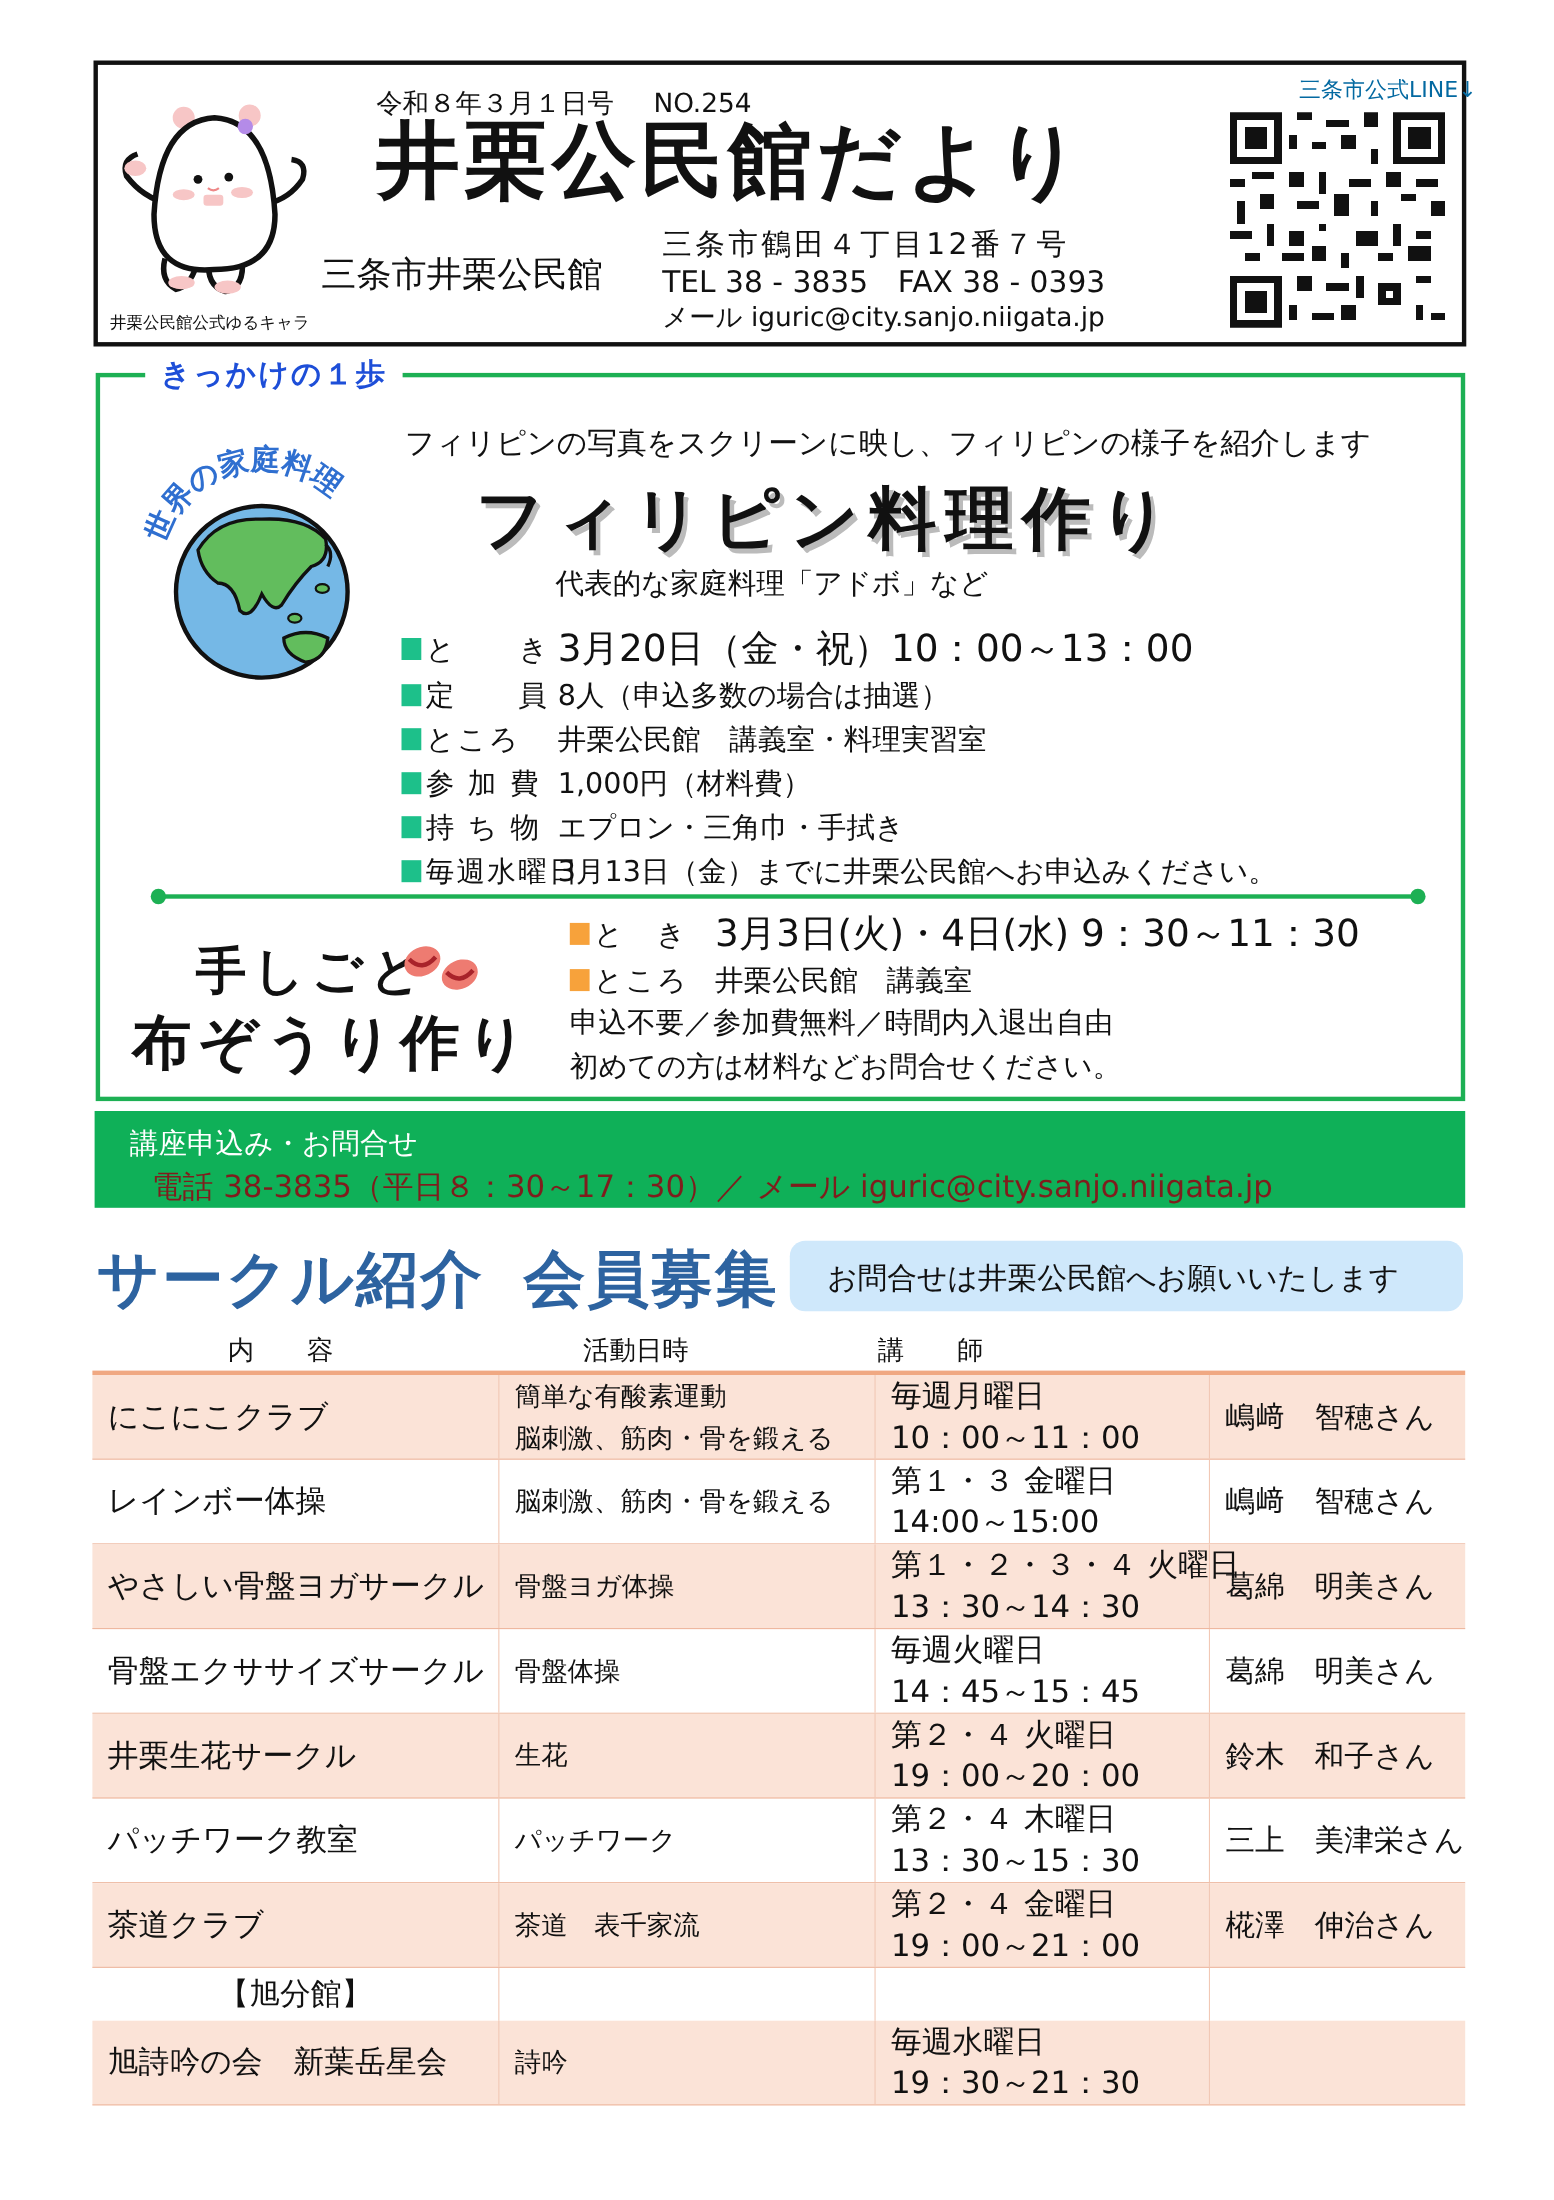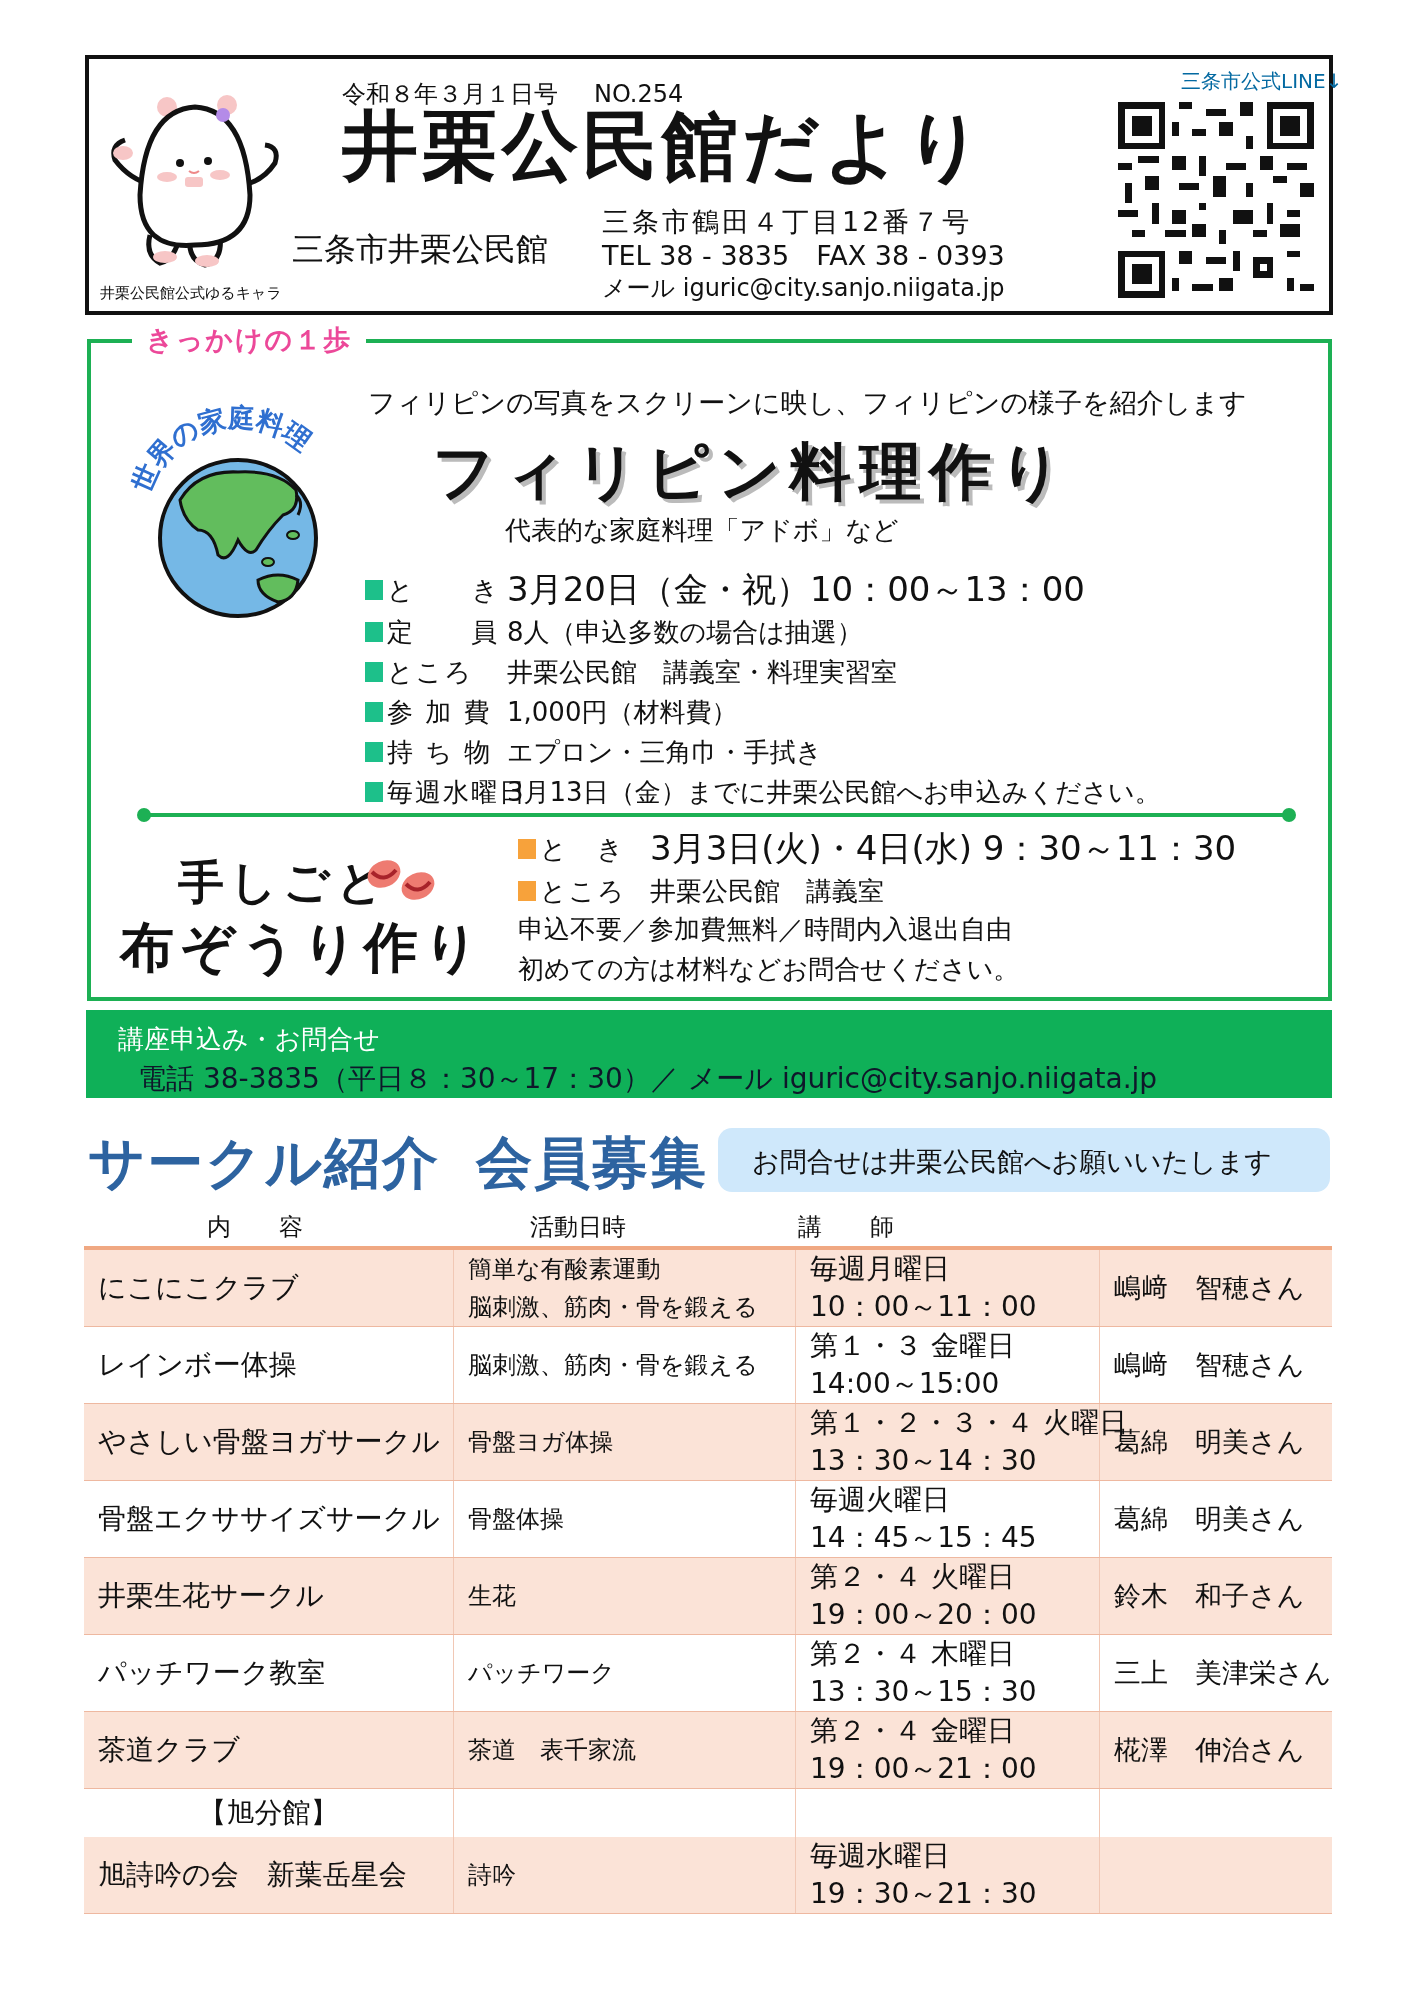--- a/index.html
+++ b/index.html
@@ -16,21 +16,21 @@
   .title { left: 342px; top: 108px; font-size: 76px; font-weight: bold; letter-spacing: 4px; white-space: nowrap; line-height: 1; }
   .org { left: 292px; top: 228px; font-size: 32px; white-space: nowrap; }
   .addr { left: 602px; top: 204px; font-size: 27px; letter-spacing: 3px; white-space: nowrap; }
   .tel { left: 602px; top: 238px; font-size: 27px; white-space: nowrap; }
   .mail { left: 602px; top: 272px; font-size: 24px; white-space: nowrap; }
   .line-label { left: 1181px; top: 68px; font-size: 20px; font-weight: normal; color: #0369a1; white-space: nowrap; }
   .qr { left: 1118px; top: 102px; width: 196px; height: 196px; }
 
   
   .event-box { left: 87px; top: 339px; width: 1245px; height: 662px; border: 4px solid #1db054; }
-  .event-label { left: 132px; top: 322px; background: #fff; padding: 0 14px; font-size: 27px; font-weight: bold; color: #ec4899; white-space: nowrap; letter-spacing: 2px; }
+  .event-label { left: 132px; top: 322px; background: #fff; padding: 0 14px; font-size: 27px; font-weight: bold; color: #1d4ed8; white-space: nowrap; letter-spacing: 2px; }
   .globe { left: 118px; top: 390px; width: 240px; height: 230px; }
   .ev-intro { left: 368px; top: 385px; font-size: 27px; white-space: nowrap; }
   .ev-title { left: 432px; top: 430px; font-size: 62px; font-weight: bold; letter-spacing: 8px; white-space: nowrap; text-shadow: 4px 4px 0 #bbb; }
   .ev-sub { left: 505px; top: 513px; font-size: 26px; white-space: nowrap; }
   .details { left: 365px; top: 568px; }
   .detail-row { display: flex; align-items: center; height: 40px; white-space: nowrap; font-size: 26px; }
   .detail-row .sq { display: inline-block; width: 18px; height: 20px; background: #1dc08a; margin-right: 4px; }
   .detail-row .lbl { display: inline-block; width: 120px; letter-spacing: 2px; }
   .detail-row.big { font-size: 34px; height: 44px; }
   .detail-row.big .lbl { font-size: 26px; }
@@ -42,21 +42,21 @@
   .zori-img { left: 362px; top: 852px; width: 80px; height: 56px; }
   .details2 { left: 518px; top: 828px; }
   .details2 .detail-row { height: 42px; }
   .details2 .sq { background: #f7a23b; }
   .details2 .lbl { width: 110px; }
   .plain-line { font-size: 26px; height: 40px; white-space: nowrap; }
 
   
   .contact-band { left: 86px; top: 1010px; width: 1246px; height: 88px; background: #0fb058; color: #fff; }
   .contact-l1 { left: 118px; top: 1022px; font-size: 26px; color: #fff; white-space: nowrap; }
-  .contact-l2 { left: 138px; top: 1060px; font-size: 28px; color: #0f172a; white-space: nowrap; }
+  .contact-l2 { left: 138px; top: 1060px; font-size: 28px; color: #7f1d1d; white-space: nowrap; }
 
   
   .circle-title { left: 88px; top: 1126px; font-size: 56px; font-weight: bold; color: #2d63a0; white-space: nowrap; letter-spacing: 2px; }
   .circle-title .t2 { margin-left: 36px; }
   .pill { left: 718px; top: 1128px; width: 612px; height: 64px; background: #cfe8fb; border-radius: 14px; }
   .pill-text { left: 752px; top: 1144px; font-size: 27px; white-space: nowrap; }
 
   .table { left: 84px; top: 1208px; width: 1248px; }
   .thead { display: flex; height: 42px; border-bottom: 4px solid #f0a882; }
   .th { font-size: 24px; display: flex; align-items: center; justify-content: center; }

